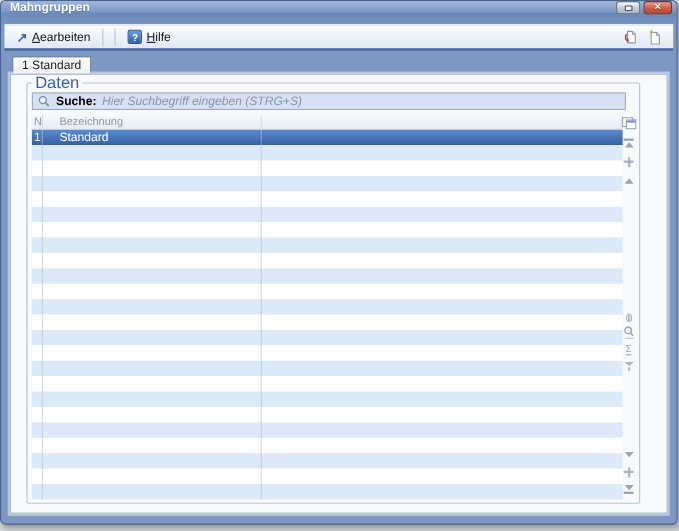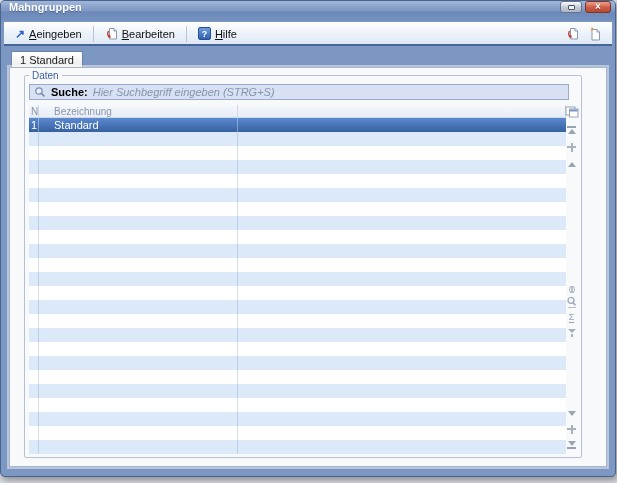--- a/index.html
+++ b/index.html
@@ -57,21 +57,21 @@
     box-shadow:0 0 0 2px rgba(255,255,255,.45);
   }
 
   
   .groupbox{
     position:absolute; left:14px; right:24px; top:7px; bottom:8px;
     border:1px solid #b5c1d3; border-radius:2px;
   }
   .gb-label{
     position:absolute; top:-7px; left:4px; background:#f7f9fb; padding:0 3px;
-    font-size:10px; color:#3b5fa7; line-height:13px;
+    font-size:15px; color:#3b5fa7; line-height:13px;
   }
 
   
   .searchbar{
     position:absolute; left:4px; right:12px; top:8px; height:16px;
     background:#d7e1f3; border:1px solid #9dabc9;
     display:flex; align-items:center; padding:0 4px; gap:5px;
   }
   .search-label{ font-size:11px; font-weight:bold; color:#000;text-align:center; }
   .search-placeholder{ font-size:11px; font-style:italic; color:#8695ad; }
@@ -117,32 +117,23 @@
     <div class="tb-btn btn-min">
       <span class="glyph"></span>
     </div>
     <div class="tb-btn btn-close">×</div>
   </div>
 
   <div class="toolbar-wrap">
     <div class="toolbar">
       <div class="tool-btn">
         <span class="ic-arrow">↗</span>
-        <span><span class="u">A</span><span>eingeben</span></span>
+        <span><span class="u">A</span><span>earbeiten</span></span>
       </div>
       <div class="tool-sep"></div>
-      <div class="tool-btn">
-        <svg class="icon-svg" width="13" height="14" viewBox="0 0 13 14">
-          <path d="M4.5 1.5 h4.5 l2.5 2.5 v8 h-7 z" fill="#ffffff" stroke="#8a97ad"></path>
-          <path d="M9 1.5 v2.5 h2.5" fill="#e8ecf2" stroke="#8a97ad"></path>
-          <path d="M3.5 4 q-2 3.5 1 6.5" fill="none" stroke="#c0392b" stroke-width="1.4"></path>
-          <path d="M2.8 9.2 l3 1.9 -0.6 -3.4 z" fill="#c0392b"></path>
-        </svg>
-        <span><span class="u">B</span><span>earbeiten</span></span>
-      </div>
       <div class="tool-sep"></div>
       <div class="tool-btn">
         <span class="ic-help">?</span>
         <span><span class="u">H</span><span>ilfe</span></span>
       </div>
       <div class="spacer"></div>
       <div class="tool-btn right-tool">
         <svg class="icon-svg" width="13" height="14" viewBox="0 0 13 14">
           <path d="M4.5 1.5 h4.5 l2.5 2.5 v8 h-7 z" fill="#ffffff" stroke="#8a97ad"></path>
           <path d="M9 1.5 v2.5 h2.5" fill="#e8ecf2" stroke="#8a97ad"></path>

